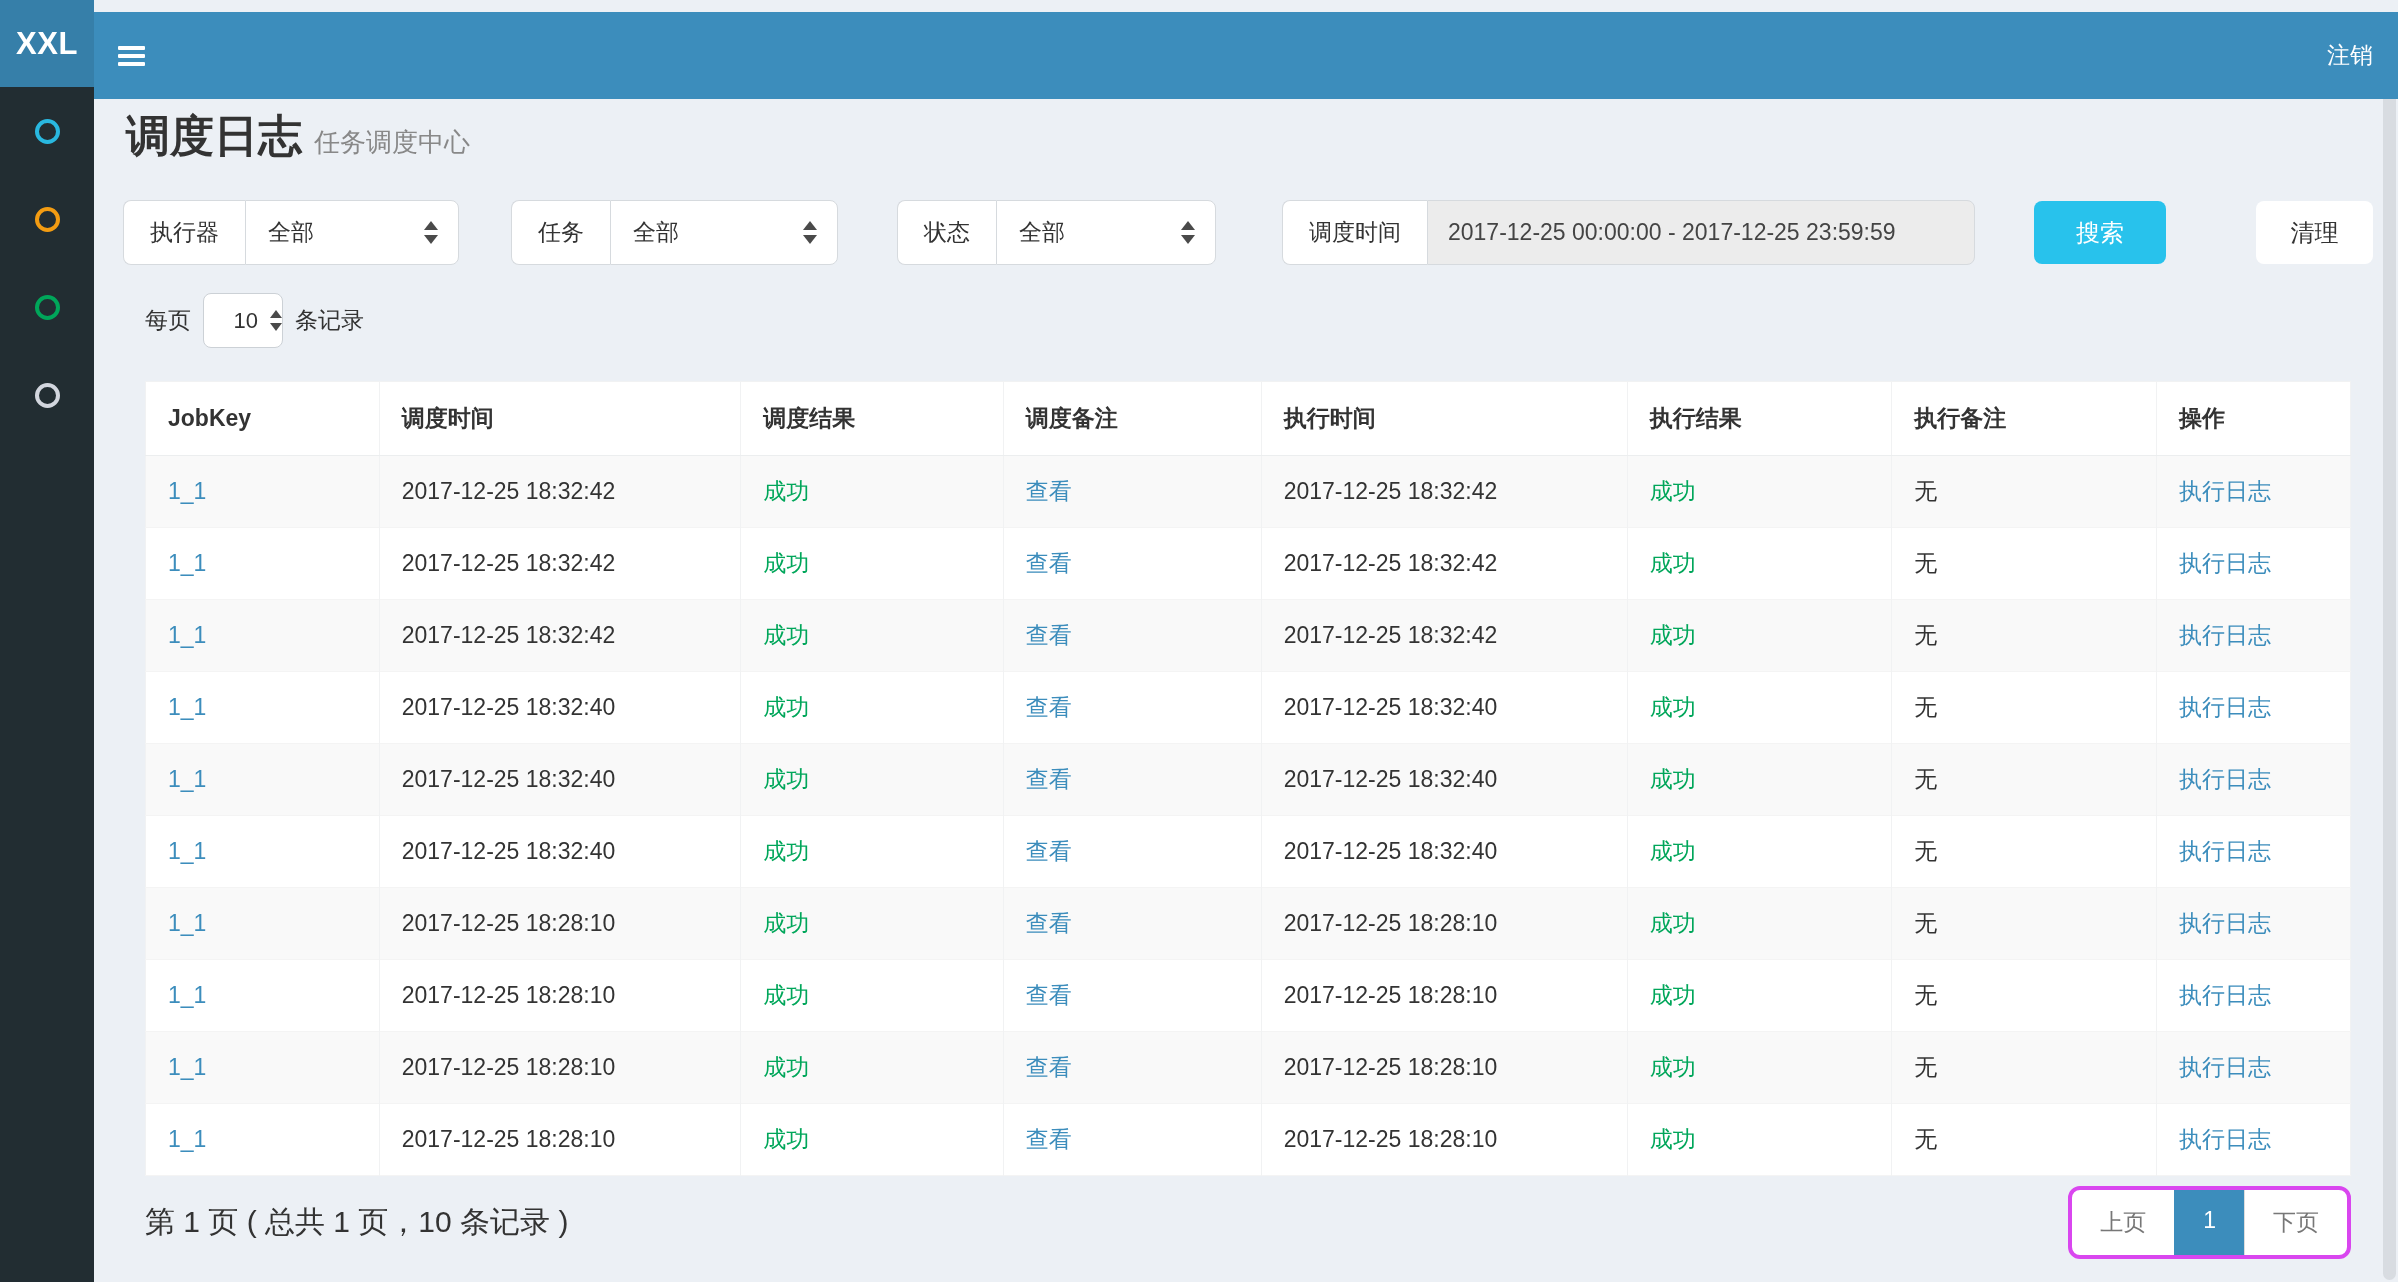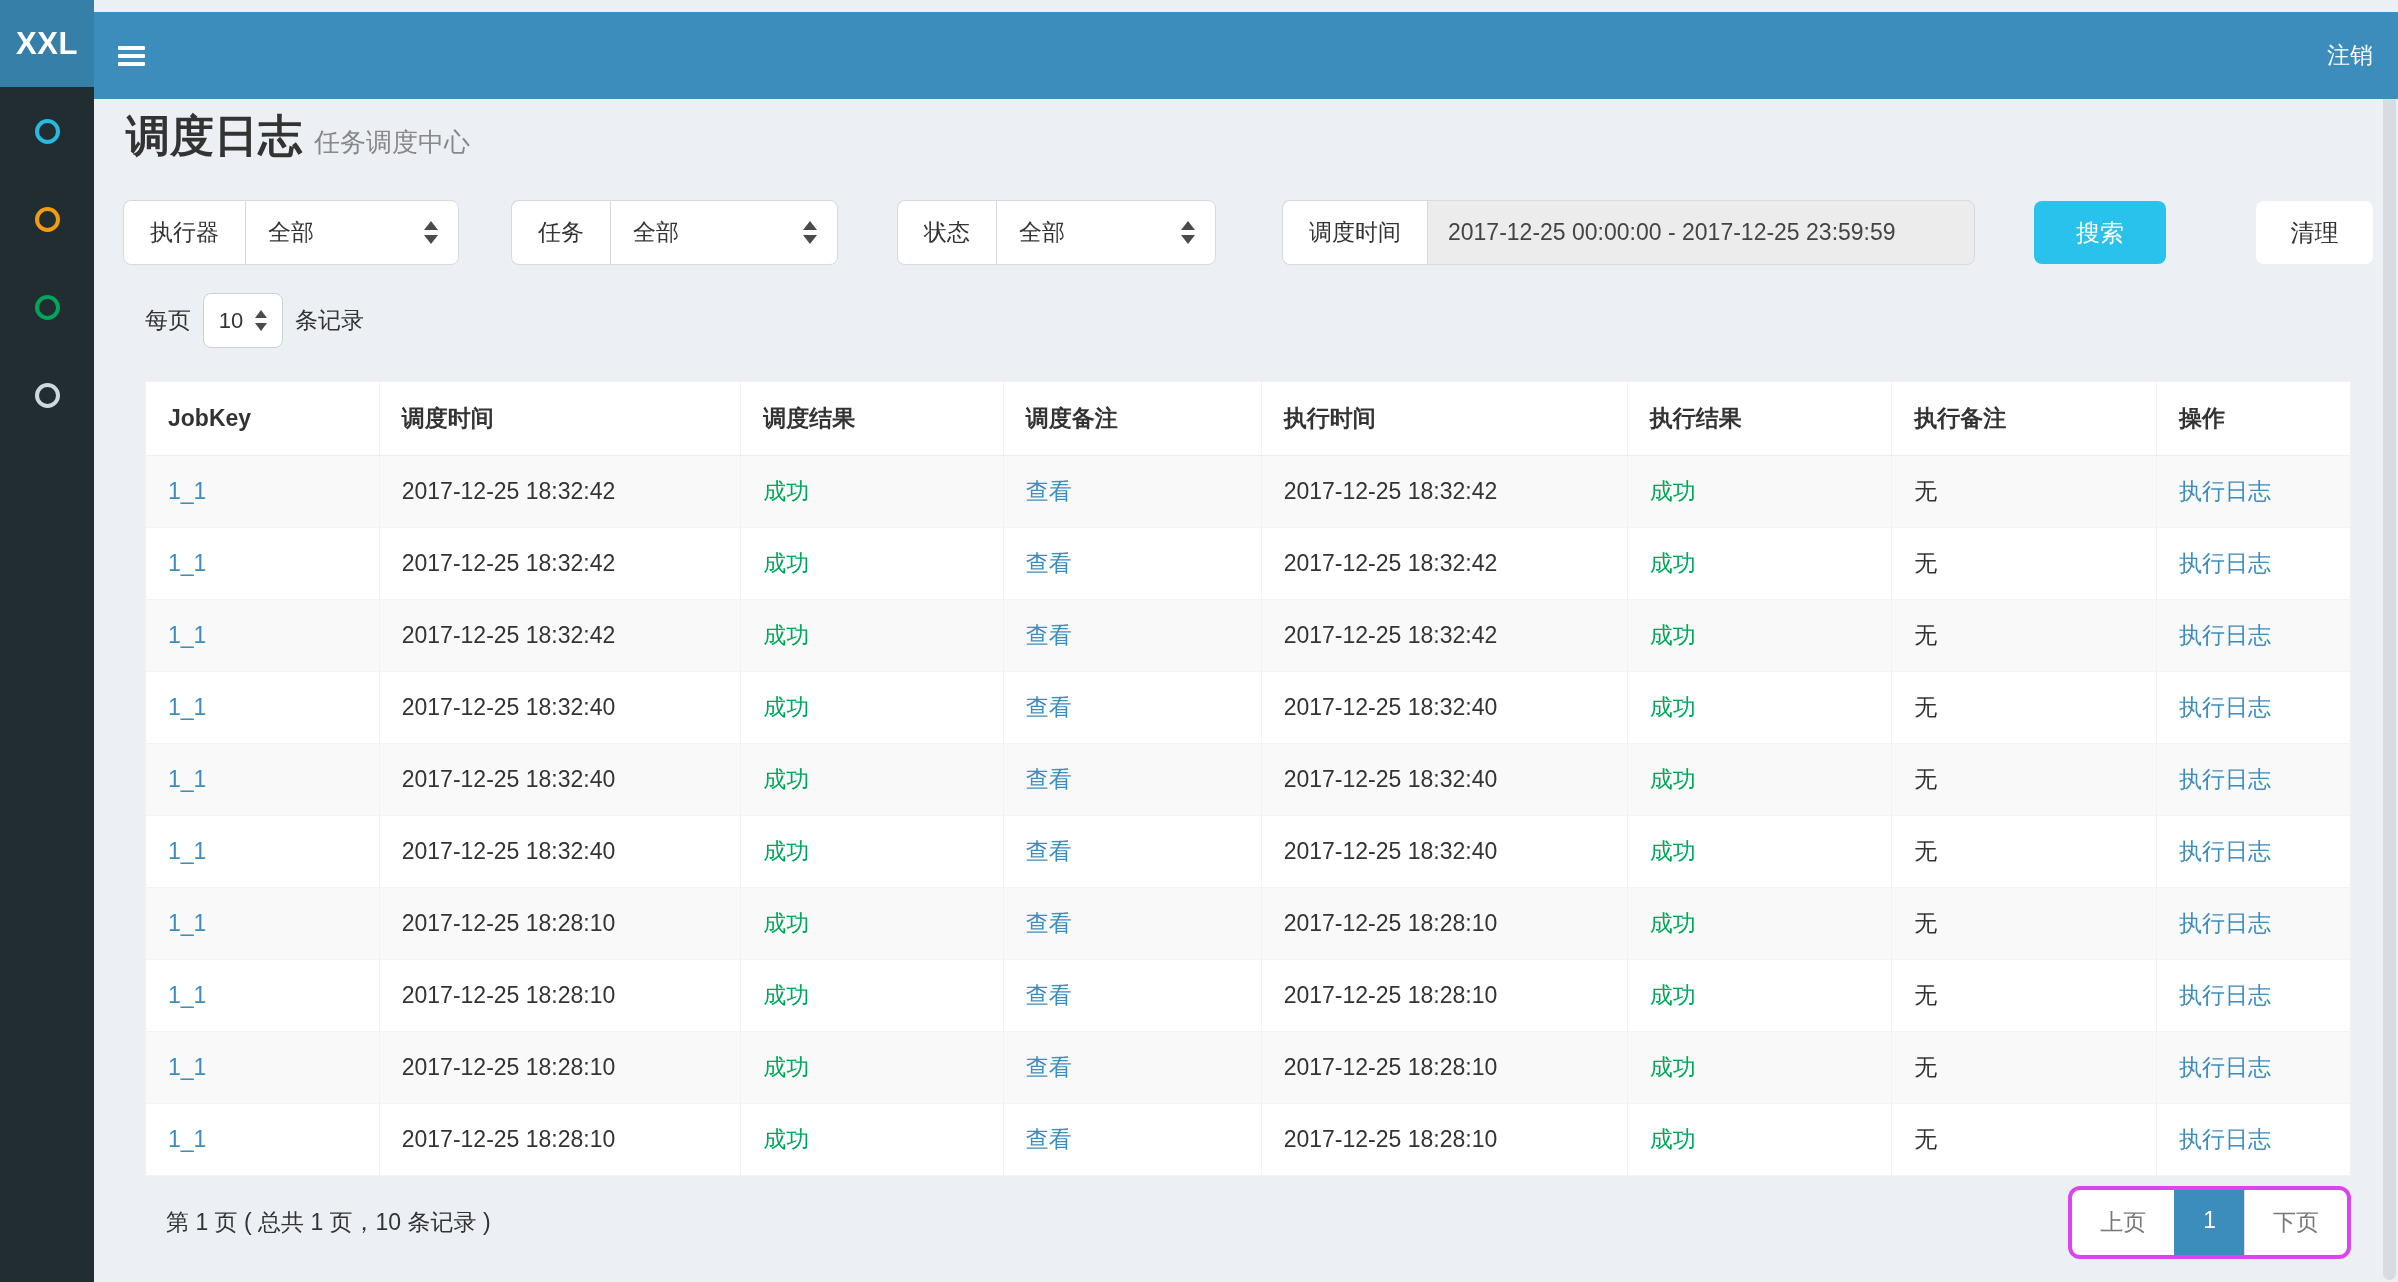--- a/index.html
+++ b/index.html
@@ -89,42 +89,42 @@
          font-family: inherit; }
   .btn-search { width: 132px; background: #28c2ec; color: #fff; margin-left: 59px; }
   .btn-clear  { width: 117px; background: #fff; color: #333; margin-left: auto; }
 
   
   .box { padding: 0 22px; }
   .length-control { margin-top: 28px; display: flex; align-items: center; }
   .mini-select {
     width: 80px; height: 55px; background: #fff; border: 1px solid #ccd1d6;
     border-radius: 8px; margin: 0 12px;
-    display: flex; align-items: center; justify-content: center; gap: 12px;
+    display: flex; align-items: center; justify-content: flex-end; gap: 12px;
     cursor: pointer; font-size: 22px;
   }
   .mini-select .stepper { margin-left: 0; }
   .mini-select .stepper i { border-left-width: 6px; border-right-width: 6px; }
   .mini-select .stepper .up { border-bottom-width: 8px; }
   .mini-select .stepper .down { border-top-width: 8px; }
 
   table { width: 100%; border-collapse: collapse; background: #fff; margin-top: 33px;
           border: 1px solid #f1f2f3; }
   th, td { text-align: left; padding: 20px 22px; font-size: 23px; border-left: 1px solid #f1f2f3; }
   th:first-child, td:first-child { border-left: none; }
   thead th { font-weight: 700; color: #333; background: #fff; border-bottom: 1px solid #eceeef; padding: 21px 22px; }
   tbody tr { border-bottom: 1px solid #f4f4f4; }
   tbody tr:nth-child(odd) { background: #f9f9f9; }
   .link { color: #3c8dbc; text-decoration: none; cursor: pointer; }
   .link-u { }
   .success { color: #00a65a; }
 
   
   .table-footer { display: flex; align-items: center; margin-top: 10px; }
-  .summary { font-size: 23px; color: #333; margin-left: 21px; }
+  .summary { font-size: 30px; color: #333; }
   .pagination {
     margin-left: auto; display: flex; background: #fff;
     border: 4px solid #d946ef; border-radius: 12px; overflow: hidden;
   }
   .page-btn {
     padding: 17px 28px; font-size: 23px; color: #777; cursor: pointer;
     border-left: 1px solid #ddd; user-select: none;
   }
   .page-btn:first-child { border-left: none; }
   .page-btn.active { background: #3c8dbc; color: #fff; border-color: #3c8dbc; cursor: default; }

